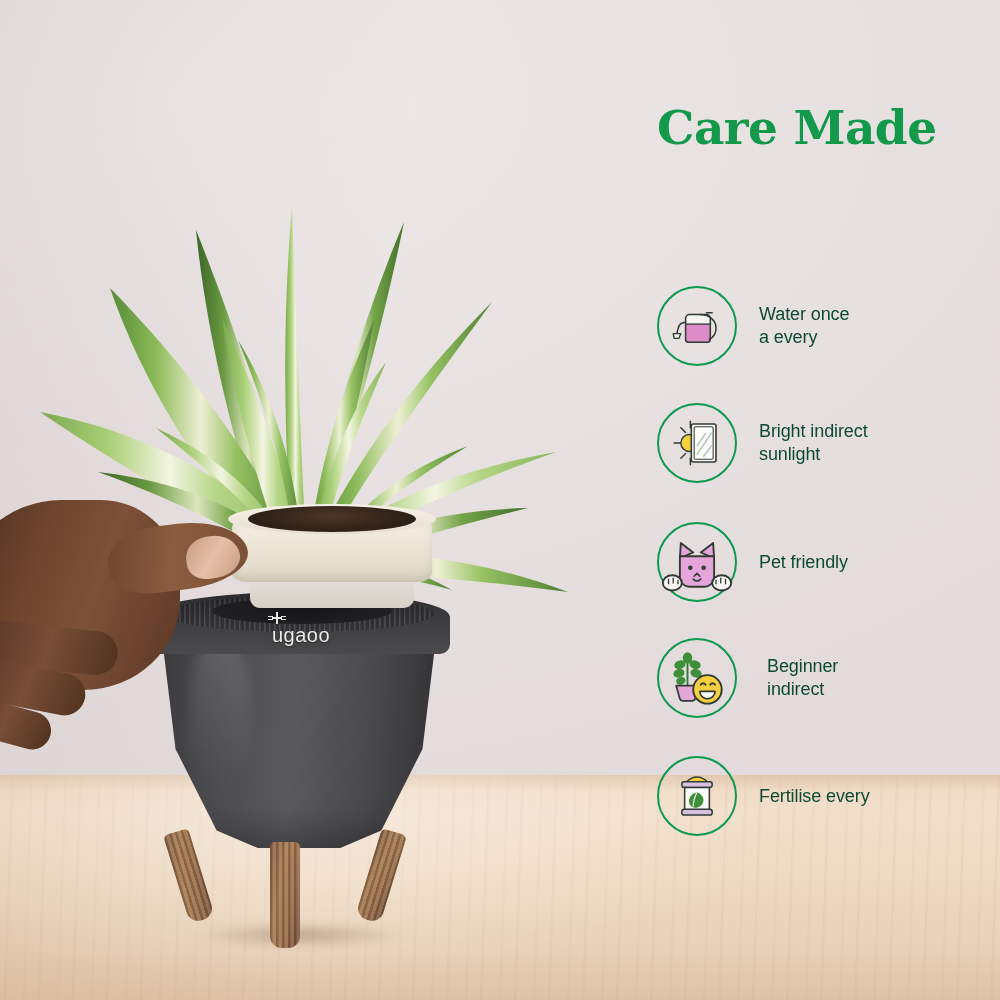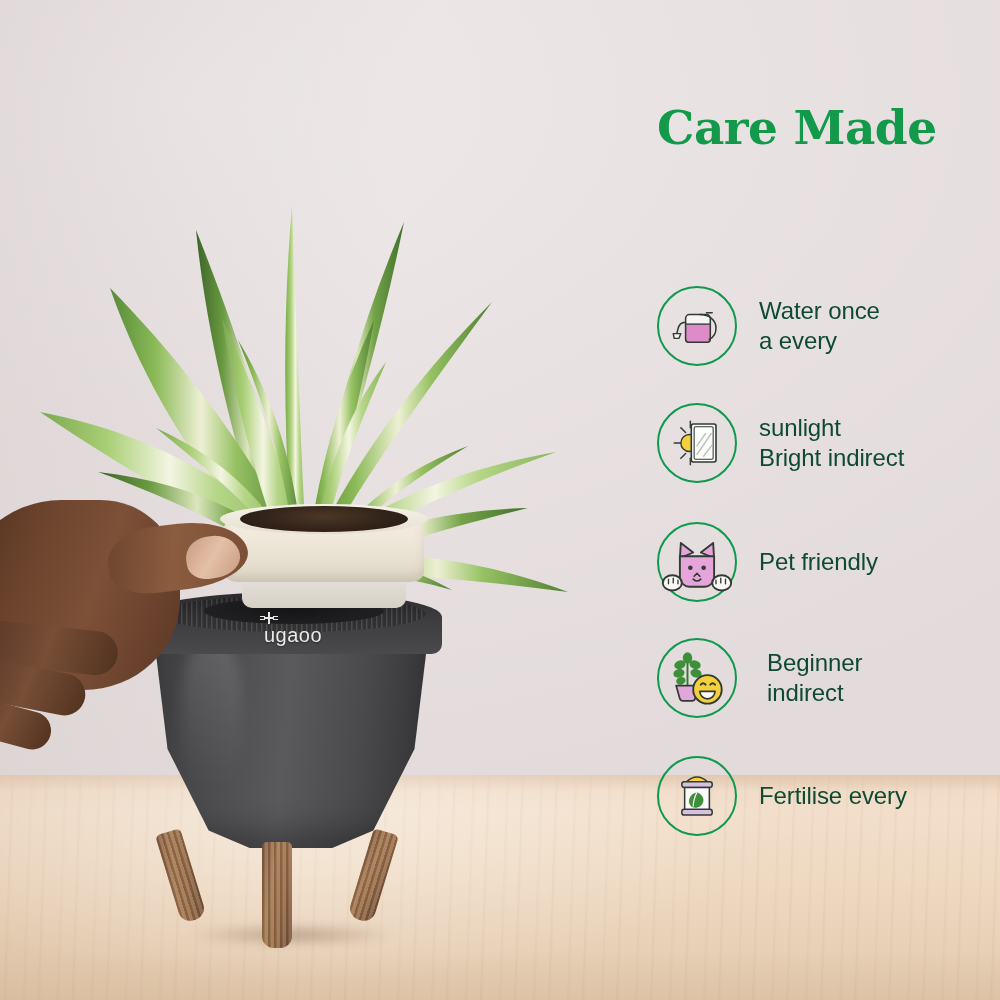--- a/index.html
+++ b/index.html
@@ -48,21 +48,21 @@
   .table-vignette {
     position:absolute; left:0; top:775px; width:1000px; height:225px;
     background:radial-gradient(80% 120% at 30% 20%, rgba(255,255,255,.35) 0%, rgba(255,255,255,0) 60%),
                linear-gradient(90deg, rgba(205,172,140,.22) 0%, rgba(205,172,140,0) 30%);
   }
 
   
   #plant-group { position:absolute; left:0; top:80px; width:620px; height:720px; }
 
   
-  #pot-group { position:absolute; left:112px; top:500px; width:360px; height:420px; }
+  #pot-group { position:absolute; left:120px; top:500px; width:360px; height:420px; }
 
   .inner-pot {
     position:absolute; left:112px; top:8px; width:200px; height:74px;
     background:linear-gradient(180deg,#f4efe4 0%, #efe8da 45%, #ded6c6 100%);
     border-radius:50% 50% 14px 14px / 26% 26% 10px 10px;
     box-shadow:inset 0 -6px 10px rgba(150,140,120,.25);
   }
   .inner-pot-lip {
     position:absolute; left:108px; top:4px; width:208px; height:30px;
     border-radius:50%;
@@ -198,21 +198,21 @@
     position:relative; flex:0 0 auto;
     width:80px; height:80px; margin-left:17px;
     border:2.5px solid #0e9a4e;
     border-radius:50%;
   }
   .icon-art { position:absolute; inset:0; }
 
   .feature-text {
     margin-left:22px;
     color:#0e4a33;
-    font-size:24px;
+    font-size:18px;
     line-height:1.26;
     font-weight:400;
     letter-spacing:-.1px;
   }
   .feature-text .ft-line { display:block; white-space:nowrap; }
 </style>
 </head>
 <body>
 
 <div id="scene">
@@ -348,22 +348,22 @@
           <rect x="34" y="20" width="26" height="40" rx="2" fill="#fbfaf8" stroke="#2f3b33" stroke-width="1.7"></rect>
           <rect x="37" y="23" width="20" height="34" rx="1.5" fill="#fdfdfb" stroke="#2f3b33" stroke-width="1.1"></rect>
           <g stroke="#b9c2bb" stroke-width="1.5" stroke-linecap="round">
             <path d="M40 52 l15 -22"></path>
               <path d="M40 43 l9 -13"></path>
               <path d="M47 54 l9 -12"></path>
           </g>
         </svg>
       </div>
       <div class="feature-text">
+        <span class="ft-line">Bright indirect</span>
         <span class="ft-line">sunlight</span>
-        <span class="ft-line">Bright indirect</span>
       </div>
     </div>
 
     <div class="feature-row r2">
       <div class="icon-circle">
         <svg class="icon-art" viewBox="0 0 80 80" style="overflow:visible">
           <path d="M22 36 l1 -16 l13 10 Z" fill="#e6a5da" stroke="#2f3b33" stroke-width="2" stroke-linejoin="round"></path>
           <path d="M58 36 l-1 -16 l-13 10 Z" fill="#e6a5da" stroke="#2f3b33" stroke-width="2" stroke-linejoin="round"></path>
           <path d="M22 34 h36 v22 a10 10 0 0 1 -10 10 h-16 a10 10 0 0 1 -10 -10 Z" fill="#e6a5da" stroke="#2f3b33" stroke-width="2" stroke-linejoin="round"></path>
           <circle cx="33" cy="46" r="2.4" fill="#2f3b33"></circle>

